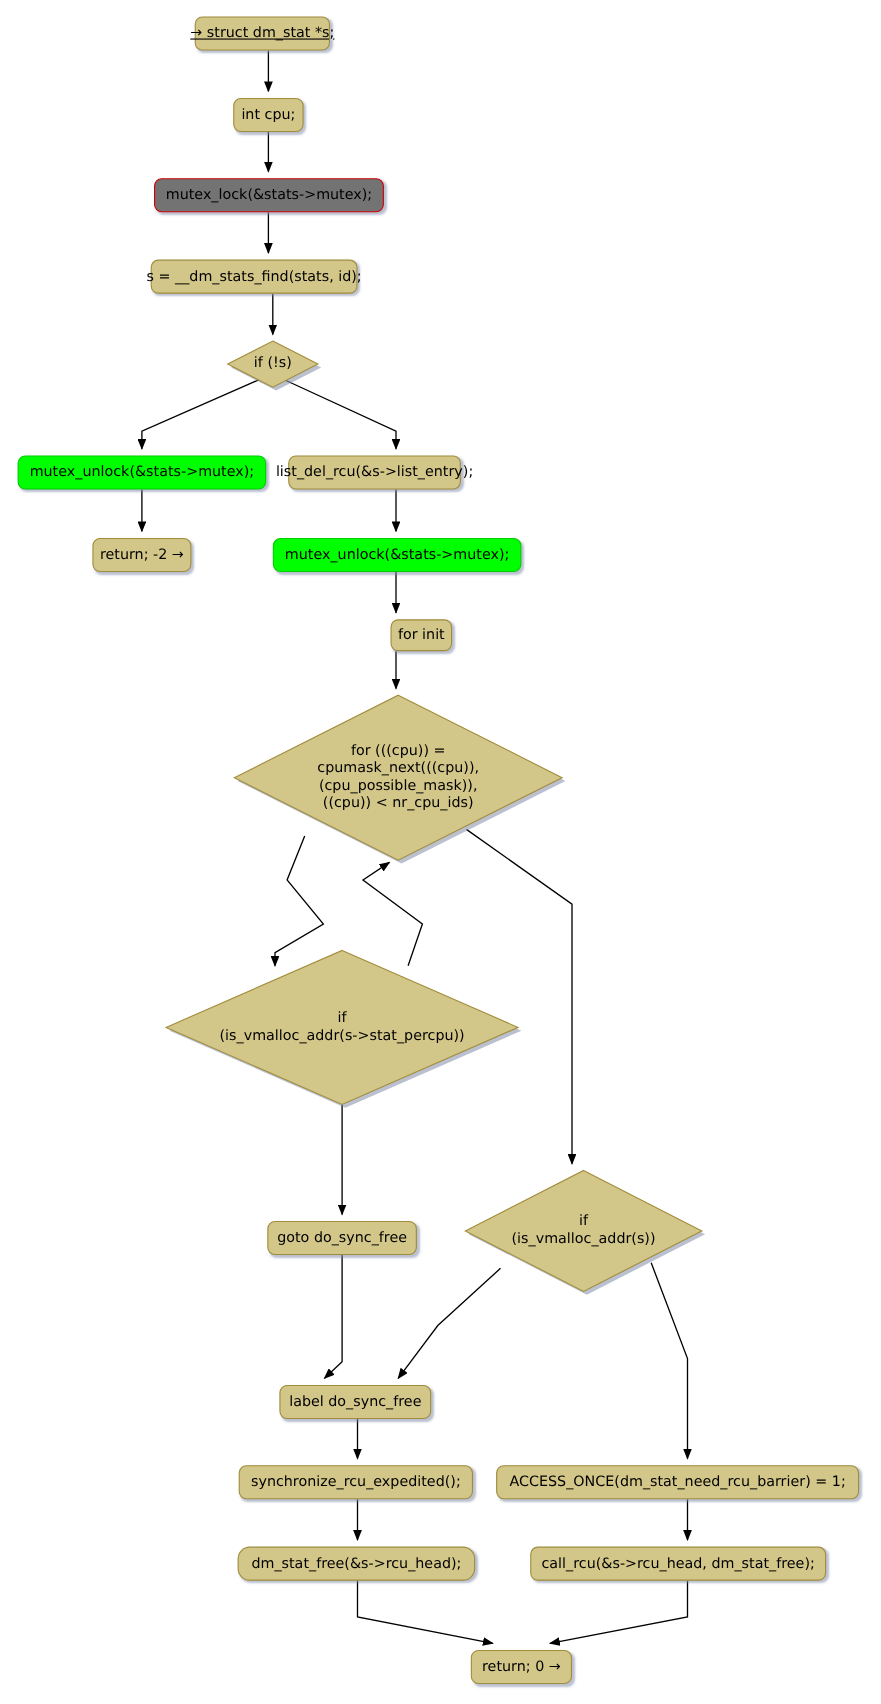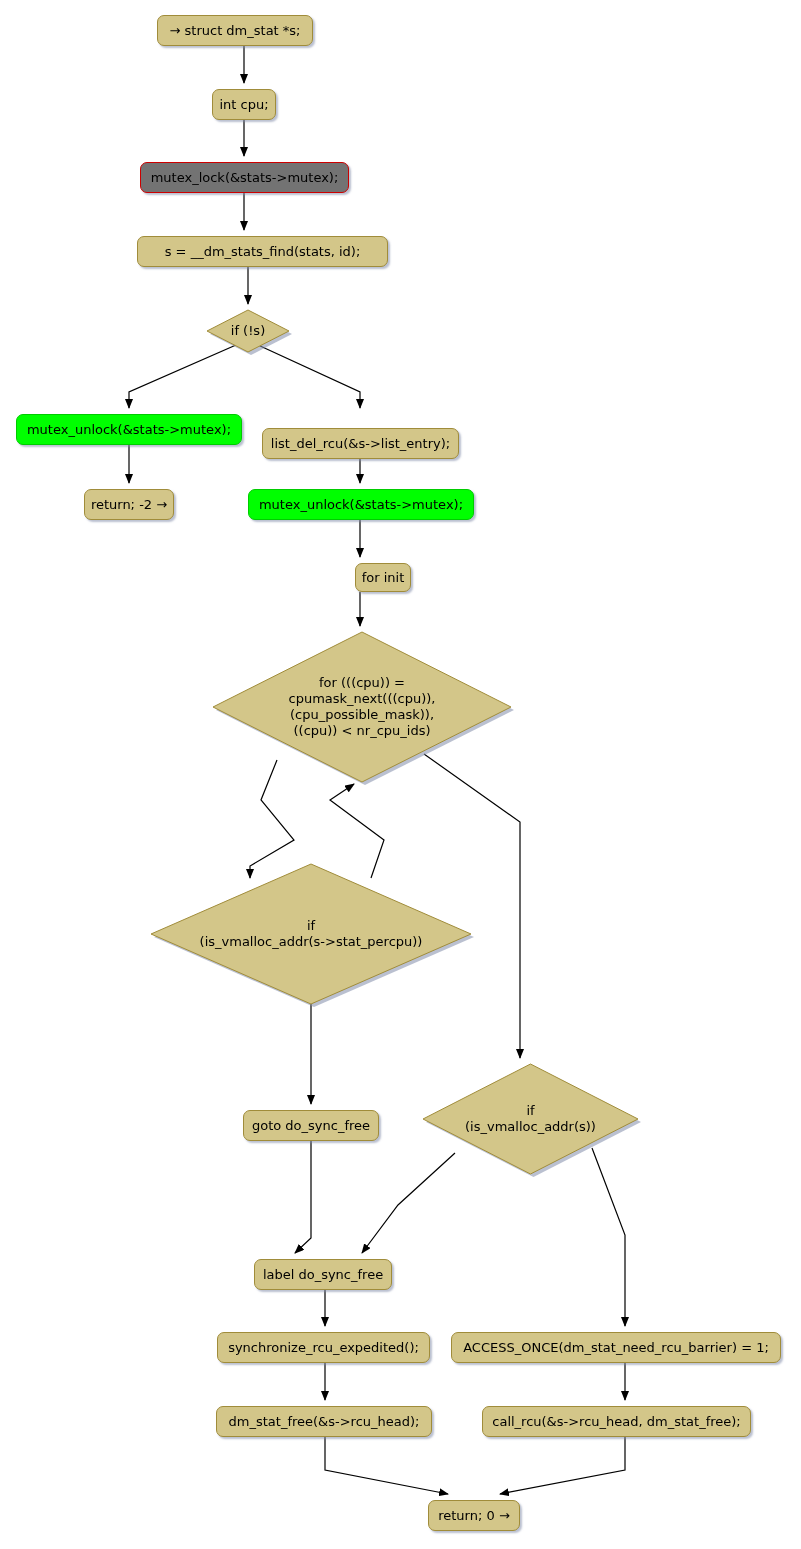--- a/index.html
+++ b/index.html
@@ -107,46 +107,46 @@
         <polyline points="455,1153 398,1205 362,1253" fill="none" stroke="#000000" stroke-width="1.2" marker-end="url(#arrowhead)"></polyline>
         <polyline points="592,1148 625,1235 625,1326" fill="none" stroke="#000000" stroke-width="1.2" marker-end="url(#arrowhead)"></polyline>
         <polyline points="325,1290 325,1326" fill="none" stroke="#000000" stroke-width="1.2" marker-end="url(#arrowhead)"></polyline>
         <polyline points="625,1363 625,1400" fill="none" stroke="#000000" stroke-width="1.2" marker-end="url(#arrowhead)"></polyline>
         <polyline points="325,1363 325,1400" fill="none" stroke="#000000" stroke-width="1.2" marker-end="url(#arrowhead)"></polyline>
         <polyline points="325,1437 325,1470 448,1494" fill="none" stroke="#000000" stroke-width="1.2" marker-end="url(#arrowhead)"></polyline>
         <polyline points="625,1437 625,1470 500,1494" fill="none" stroke="#000000" stroke-width="1.2" marker-end="url(#arrowhead)"></polyline>
       </g>
   </svg>
   <div id="node-layer">
-      <div class="node box" style="left: 157px; top: 15px; width: 156px; height: 31px;">
+      <div class="node box" style="left: 177px; top: 15px; width: 123px; height: 31px; text-decoration: underline;">
         <span>→ struct dm_stat *s;</span>
       </div>
       <div class="node box" style="left: 212px; top: 89px; width: 64px; height: 31px;">
         <span>int cpu;</span>
       </div>
       <div class="node box red" style="left: 140px; top: 162px; width: 209px; height: 31px;">
         <span>mutex_lock(&amp;stats-&gt;mutex);</span>
       </div>
-      <div class="node box" style="left: 137px; top: 236px; width: 251px; height: 31px;">
+      <div class="node box" style="left: 137px; top: 236px; width: 188px; height: 31px;">
         <span>s = __dm_stats_find(stats, id);</span>
       </div>
       <div class="diamond-wrap" style="left: 207px; top: 310px; width: 82px; height: 42px;">
         <svg width="86" height="46">
           <polygon points="44,3 85,24 44,45 3,24" fill="rgba(130,140,170,0.55)"></polygon>
           <polygon points="41,0 82,21 41,42 0,21" fill="#d3c689" stroke="#a08c3a" stroke-width="1"></polygon>
         </svg>
         <div class="diamond-label">if (!s)</div>
       </div>
       <div class="node box green" style="left: 16px; top: 414px; width: 226px; height: 31px;">
         <span>mutex_unlock(&amp;stats-&gt;mutex);</span>
       </div>
       <div class="node box" style="left: 84px; top: 489px; width: 90px; height: 31px; justify-content: center;">
         <span>return; -2 →</span>
       </div>
-      <div class="node box" style="left: 262px; top: 428px; width: 197px; height: 31px;">
+      <div class="node box" style="left: 262px; top: 414px; width: 157px; height: 31px;">
         <span>list_del_rcu(&amp;s-&gt;list_entry);</span>
       </div>
       <div class="node box green" style="left: 248px; top: 489px; width: 226px; height: 31px;">
         <span>mutex_unlock(&amp;stats-&gt;mutex);</span>
       </div>
       <div class="node box" style="left: 332px; top: 563px; width: 56px; height: 29px; margin-left: 23px;">
         <span>for init</span>
       </div>
       <div class="diamond-wrap" style="left: 213px; top: 632px; width: 298px; height: 150px;">
         <svg width="302" height="154">
@@ -179,21 +179,21 @@
       </div>
       <div class="node box" style="left: 254px; top: 1259px; width: 138px; height: 31px;">
         <span>label do_sync_free</span>
       </div>
       <div class="node box" style="left: 217px; top: 1332px; width: 213px; height: 31px;">
         <span>synchronize_rcu_expedited();</span>
       </div>
       <div class="node box" style="left: 451px; top: 1332px; width: 330px; height: 31px;">
         <span>ACCESS_ONCE(dm_stat_need_rcu_barrier) = 1;</span>
       </div>
-      <div class="node box" style="left: 216px; top: 1406px; width: 216px; height: 31px;">
+      <div class="node box" style="left: 216px; top: 1406px; width: 216px; height: 31px; border-radius: 11px;">
         <span>dm_stat_free(&amp;s-&gt;rcu_head);</span>
       </div>
       <div class="node box" style="left: 482px; top: 1406px; width: 269px; height: 31px;">
         <span>call_rcu(&amp;s-&gt;rcu_head, dm_stat_free);</span>
       </div>
       <div class="node box" style="left: 428px; top: 1500px; width: 92px; height: 31px; text-align: right;">
         <span>return; 0 →</span>
       </div>
     </div>
 </div>

